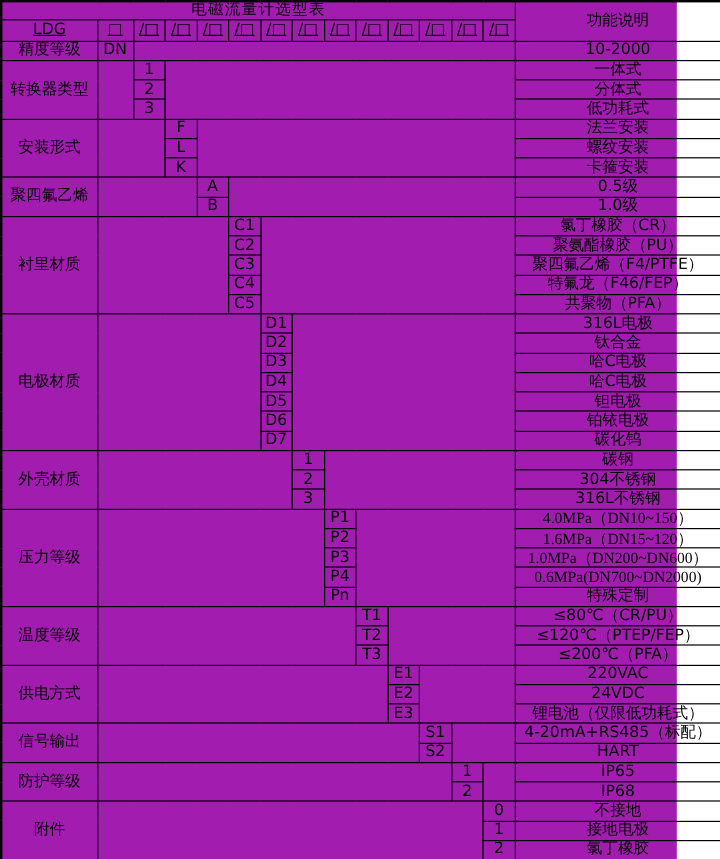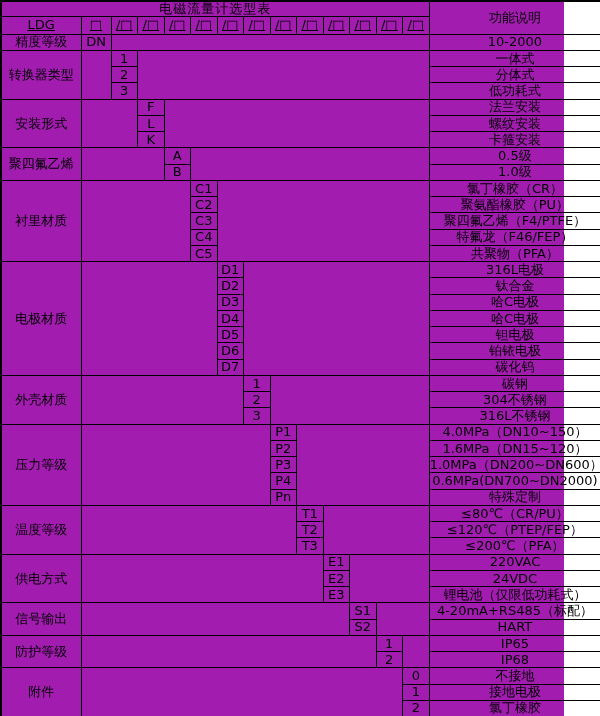--- a/index.html
+++ b/index.html
@@ -34,21 +34,21 @@
   tr.r-title { height: 15px; }
   tr.r-ldg   { height: 18px; text-decoration: underline; }
   tr.r-body  { height: 16.26px; }
   td.title-cell   { font-size: 14px; letter-spacing: 1px; }
   td.desc-header  { font-size: 14px; margin-top: 45px; }
   td.ldg-cell     { text-align: left; padding-left: 8px; font-size: 13px; }
   td.code-cell    { font-size: 12px; }
   td.slot-cell    { font-size: 12px; }
   td.label-cell   { font-size: 13px; }
   td.desc-cell    { font-size: 13px; }
-  td.desc-left    { text-align: left; padding-left: 2px; }
+  td.desc-left    { text-align: left; padding-left: 2px; font-family: Liberation Serif, serif; }
   td.filler-cell  { }
 </style>
 </head>
 <body>
 
 <div id="wrap">
   <table class="sel">
     <colgroup>
         <col style="width: 80px;">
         <col style="width: 30px;">

